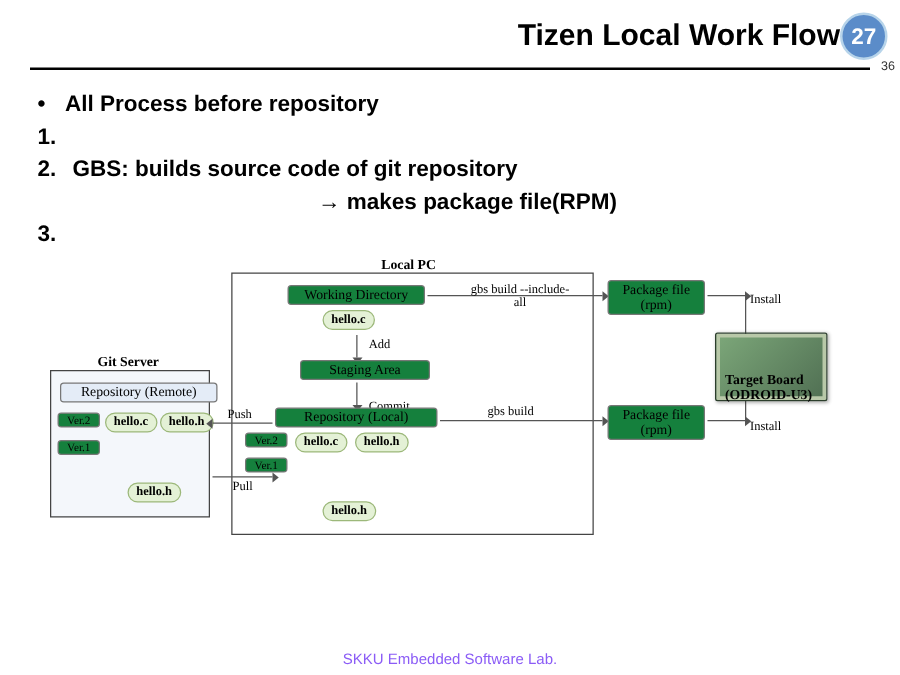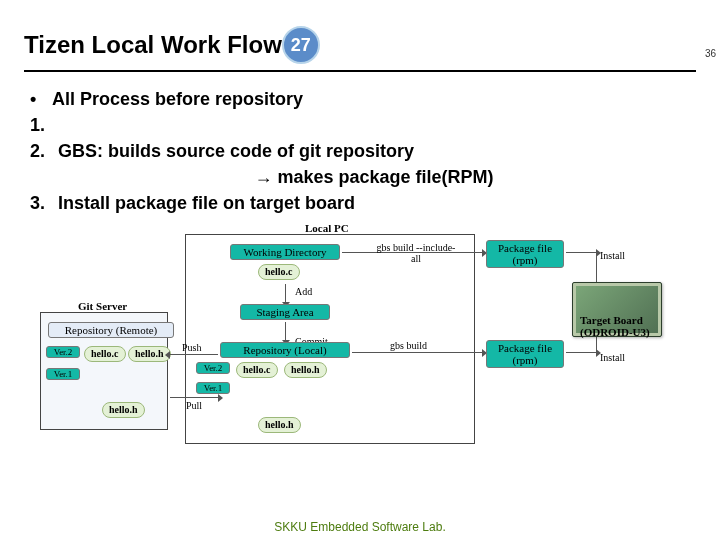--- a/index.html
+++ b/index.html
@@ -5,23 +5,22 @@
   * { box-sizing: border-box; margin: 0; padding: 0; }
   body {
     width: 720px; height: 540px;
     background: #fff;
     font-family: Verdana, Arial, sans-serif;
     color: #000;
     position: relative;
     overflow: hidden;
   }
   .header {
-    display: flex; align-items: center; justify-content: flex-start;
-    padding: 10px 40px 6px 24px;
-    margin-top: 16px;
+    display: flex; align-items: center; justify-content: flex-end;
+    padding: 10px 10px 6px 24px;
   }
   .title { font-size: 24px; font-weight: bold; }
   .pagebadge {
     width: 38px; height: 38px; border-radius: 50%;
     background: #5b8cc9; border: 2px solid #b7d4ea;
     color: #fff; font-weight: bold; font-size: 18px;
     display: flex; align-items: center; justify-content: center;
     position: relative;
   }
   .subpage {
@@ -41,42 +40,42 @@
     position: relative;
     font-size: 10px; font-weight: normal;
     font-family: "Times New Roman", serif;
   }
   .dbox {
     position: absolute; border: 1px solid #444; background: #fff;
   }
   .dlabel { position: absolute; font-size: 11px; }
   .node {
     position: absolute; border: 1px solid #777; border-radius: 3px;
-    background: #14b8a6; padding: 1px 6px; font-size: 11px; text-align: center;
+    background: #15803d; padding: 1px 6px; font-size: 11px; text-align: center;
   }
   .pill {
     position: absolute; border: 1px solid #9cb87a; border-radius: 10px;
     background: #e4f1d6; padding: 0 6px; font-size: 10px; text-align: center; line-height: 14px; font-weight: bold;
   }
   .smalltxt { position: absolute; font-size: 10px; text-align: center; }
   .arrow {
     position: absolute; background: #555;
   }
   .ah-r::after { content:""; position:absolute; right:-5px; top:-3px; border-left:5px solid #555; border-top:4px solid transparent; border-bottom:4px solid transparent; }
   .ah-l::after { content:""; position:absolute; left:-5px; top:-3px; border-right:5px solid #555; border-top:4px solid transparent; border-bottom:4px solid transparent; }
   .ah-d::after { content:""; position:absolute; left:-3px; bottom:-5px; border-top:5px solid #555; border-left:4px solid transparent; border-right:4px solid transparent; }
   .board {
     position: absolute; width: 90px; height: 55px;
     background: linear-gradient(135deg,#7da87a 0%, #4f6e52 100%);
     border: 1px solid #2c3e2c; border-radius: 2px;
     box-shadow: inset 0 0 0 3px #b8c8a8, 1px 1px 3px rgba(0,0,0,.3);
   }
   .footer {
     position: absolute; bottom: 6px; left: 0; right: 0;
-    text-align: center; font-size: 12px; color: #4d7c0f;
+    text-align: center; font-size: 12px; color: #8b5cf6;
     font-family: Arial, sans-serif; font-weight: normal;
   }
 </style>
 </head>
 <body>
 
 <div class="header">
   <div class="title">Tizen Local Work Flow</div>
   <div class="pagebadge">
     <span>27</span>
@@ -93,36 +92,35 @@
   <div class="num-row">
     <div class="num-mark">1.</div>
   </div>
   <div class="num-row">
     <div class="num-mark">2.</div>
     <div>GBS: builds source code of git repository</div>
   </div>
   <div class="indent2">→ makes package file(RPM)</div>
   <div class="num-row">
     <div class="num-mark">3.</div>
-    <div>Install package file on target board</div>
   </div>
 </div>
 
 <div class="diagram">
 
   <div class="dbox" style="left:145px; top:12px; width:290px; height:210px;"></div>
   <div class="dlabel" style="left:265px; top:0px; font-weight:bold;">Local PC</div>
 
   <div class="node" style="left:190px; top:22px; width:110px;">Working Directory</div>
   <div class="pill" style="left:218px; top:42px;">hello.c</div>
 
   <div class="arrow ah-d" style="left:245px; top:62px; width:1px; height:18px;"></div>
   <div class="smalltxt" style="left:255px; top:64px;">Add</div>
 
-  <div class="node" style="left:200px; top:82px; width:90px;">Staging Area</div>
+  <div class="node" style="left:200px; top:82px; width:104px;">Staging Area</div>
 
   <div class="arrow ah-d" style="left:245px; top:100px; width:1px; height:18px;"></div>
   <div class="smalltxt" style="left:255px; top:102px;margin-top:12px;">Commit</div>
 
   <div class="node" style="left:180px; top:120px; width:130px;">Repository (Local)</div>
   <div class="node" style="left:156px; top:140px; width:34px; padding:0; font-size:9px;">Ver.2</div>
   <div class="pill" style="left:196px; top:140px;">hello.c</div>
   <div class="pill" style="left:244px; top:140px;">hello.h</div>
   <div class="node" style="left:156px; top:160px; width:34px; padding:0; font-size:9px;">Ver.1</div>
   <div class="pill" style="left:218px; top:195px;">hello.h</div>

